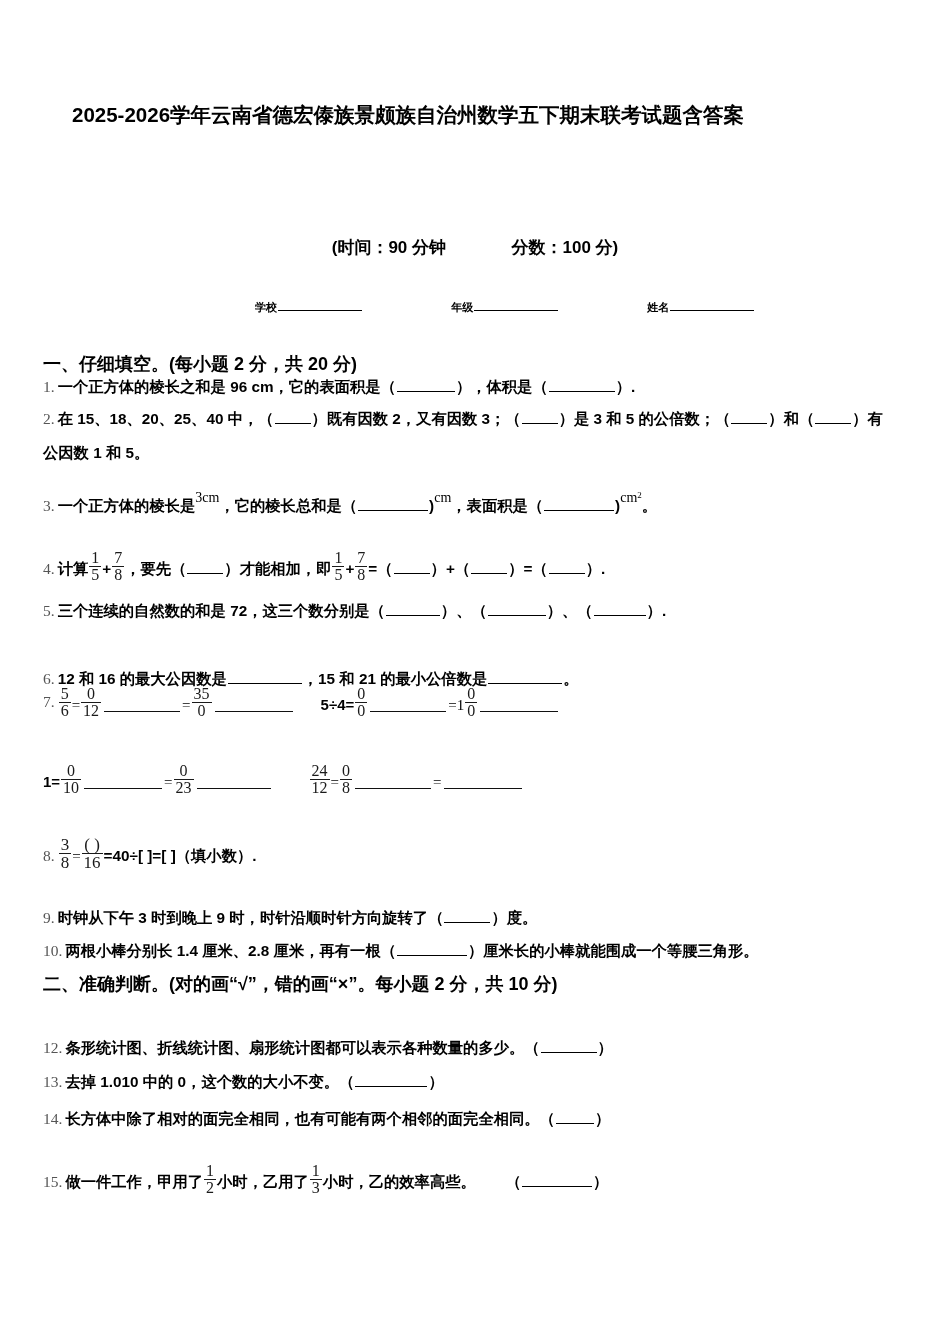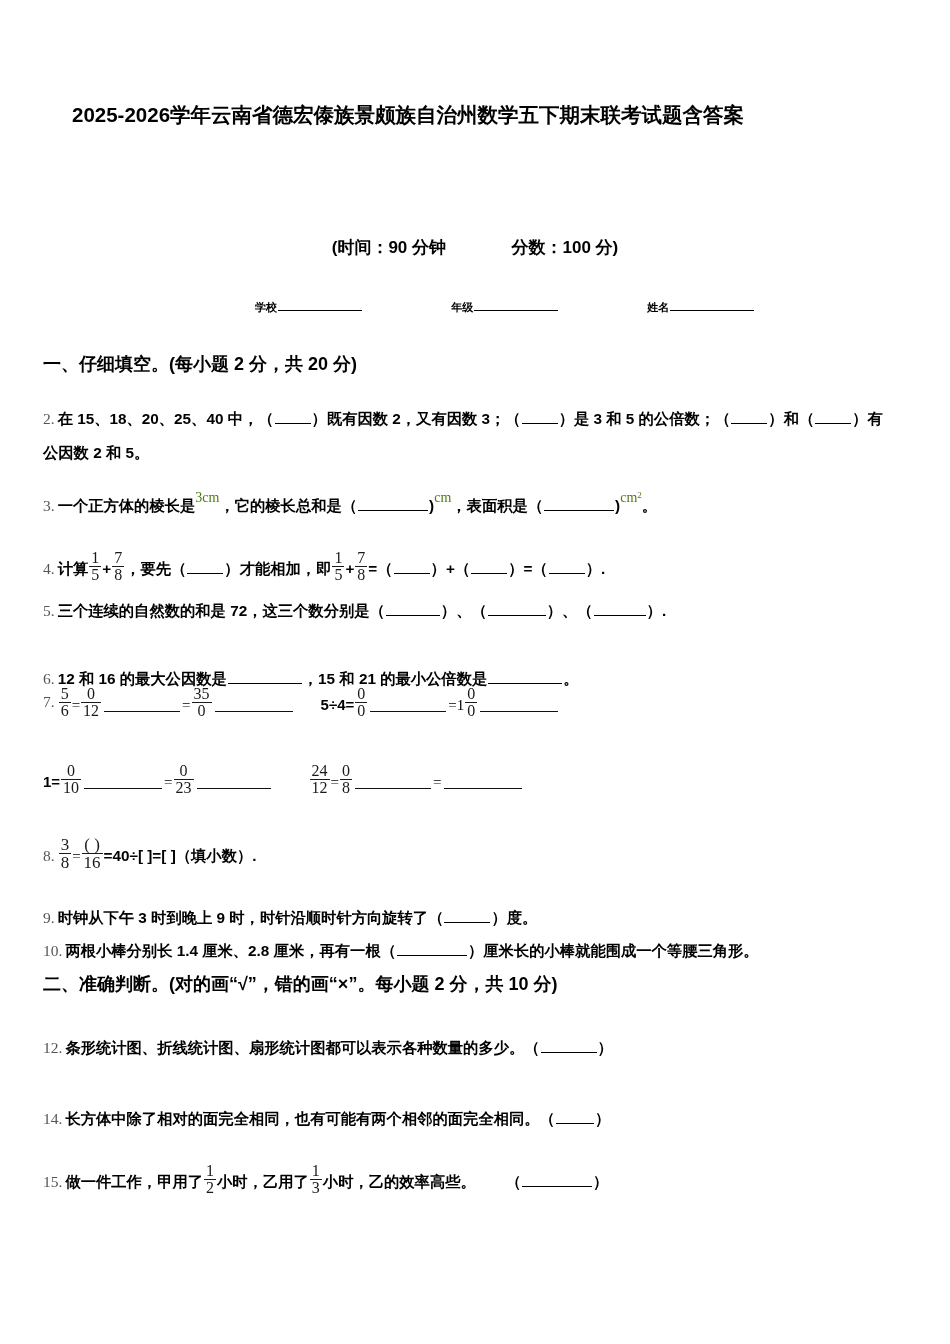--- a/index.html
+++ b/index.html
@@ -114,21 +114,21 @@
     display: block;
     padding: 0 2px;
   }
 
   
   .sup-unit {
     font-family: "Liberation Serif", "DejaVu Serif", serif;
     font-weight: normal;
     font-size: 14px;
     vertical-align: 0.62em;
-    color: #4d7c0f;
+    color: #000000;
   }
   .sup-unit sup {
     font-size: 9px;
     vertical-align: 0.45em;
   }
 
   
   .rule {
     display: inline-block;
     border-bottom: 1.6px solid #111;
@@ -157,25 +157,28 @@
   <div class="student-line">
     <span class="field"><span>学校</span><span class="ul" style="width:84px"></span></span>
     <span class="sp1"></span>
     <span class="field"><span>年级</span><span class="ul" style="width:84px"></span></span>
     <span class="sp2"></span>
     <span class="field"><span>姓名</span><span class="ul" style="width:84px"></span></span>
   </div>
 
   <div class="row sec-head" style="left:43px; top:352px;">一、仔细填空。(每小题 2 分，共 20 分)</div>
 
+  <div class="row" style="left:43px; top:377px;">
+    <span class="qnum">1.</span><span>一个正方体的棱长之和是 96 cm，它的表面积是（</span><span class="ul" style="width:58px"></span><span>），体积是（</span><span class="ul" style="width:66px"></span><span>）.</span>
+  </div>
 
   <div class="row" style="left:43px; top:409px;">
     <span class="qnum">2.</span><span>在 15、18、20、25、40 中，（</span><span class="ul" style="width:36px"></span><span>）既有因数 2，又有因数 3；（</span><span class="ul" style="width:36px"></span><span>）是 3 和 5 的公倍数；（</span><span class="ul" style="width:36px"></span><span>）和（</span><span class="ul" style="width:36px"></span><span>）有</span>
   </div>
-  <div class="row" style="left:43px; top:443px;">公因数 2 和 5。</div>
+  <div class="row" style="left:43px; top:443px;">公因数 1 和 5。</div>
 
   <div class="row" style="left:43px; top:489px;">
     <span class="qnum">3.</span><span>一个正方体的棱长是</span><span class="sup-unit">3cm</span><span>，它的棱长总和是（</span><span class="ul" style="width:70px"></span>)<span class="sup-unit">cm</span><span>，表面积是（</span><span class="ul" style="width:70px"></span>)<span class="sup-unit"><span>cm</span><sup>2</sup></span><span>。</span>
   </div>
 
   <div class="row" style="left:43px; top:550px;">
     <span class="qnum">4.</span><span>计算</span><span class="frac"><span class="num">1</span><span class="den">5</span></span><span>+</span><span class="frac"><span class="num">7</span><span class="den">8</span></span><span>，要先（</span><span class="ul" style="width:36px"></span><span>）才能相加，即</span><span class="frac"><span class="num">1</span><span class="den">5</span></span><span>+</span><span class="frac"><span class="num">7</span><span class="den">8</span></span><span>=（</span><span class="ul" style="width:36px"></span><span>）+（</span><span class="ul" style="width:36px"></span><span>）=（</span><span class="ul" style="width:36px"></span><span>）.</span>
   </div>
 
   <div class="row" style="left:43px; top:601px;">
@@ -206,20 +209,23 @@
     <span class="qnum">10.</span><span>两根小棒分别长 1.4 厘米、2.8 厘米，再有一根（</span><span class="ul" style="width:70px"></span><span>）厘米长的小棒就能围成一个等腰三角形。</span>
   </div>
 
   <div class="row sec-head" style="left:43px; top:972px;">二、准确判断。(对的画“√”，错的画“×”。每小题 2 分，共 10 分)</div>
 
 
   <div class="row" style="left:43px; top:1038px;">
     <span class="qnum">12.</span><span>条形统计图、折线统计图、扇形统计图都可以表示各种数量的多少。（</span><span class="ul" style="width:56px"></span><span>）</span>
   </div>
 
+  <div class="row" style="left:43px; top:1072px;">
+    <span class="qnum">13.</span><span>去掉 1.010 中的 0，这个数的大小不变。（</span><span class="ul" style="width:72px"></span><span>）</span>
+  </div>
 
   <div class="row" style="left:43px; top:1109px;">
     <span class="qnum">14.</span><span>长方体中除了相对的面完全相同，也有可能有两个相邻的面完全相同。（</span><span class="ul" style="width:38px"></span><span>）</span>
   </div>
 
   <div class="row" style="left:43px; top:1163px;">
     <span class="qnum">15.</span><span>做一件工作，甲用了</span><span class="frac"><span class="num">1</span><span class="den">2</span></span><span>小时，乙用了</span><span class="frac"><span class="num">1</span><span class="den">3</span></span><span>小时，乙的效率高些。</span><span style="display:inline-block;width:30px"></span><span>（</span><span class="ul" style="width:70px"></span><span>）</span>
   </div>
 
 </div>

